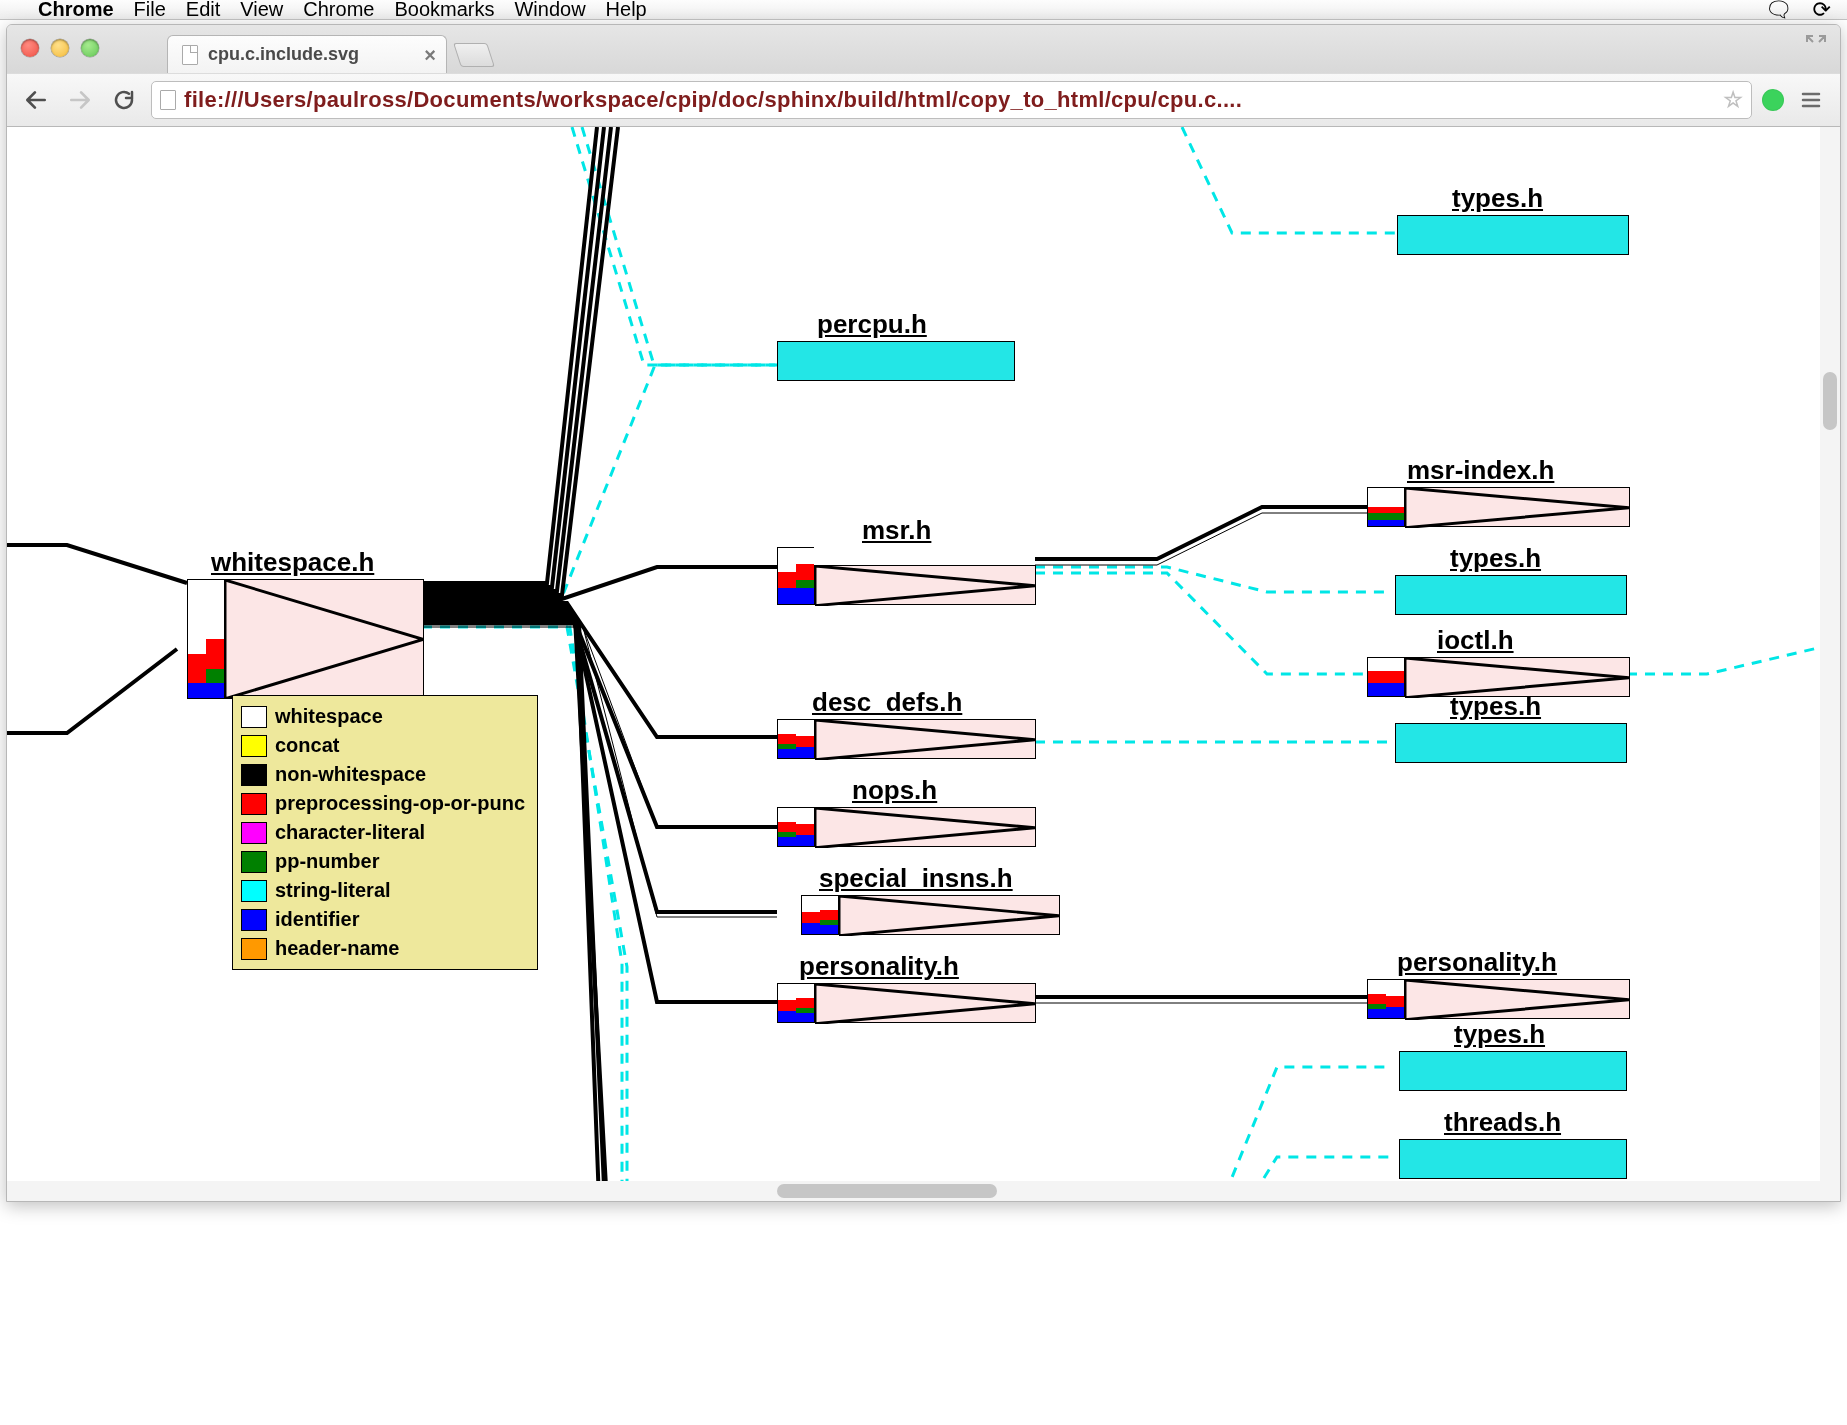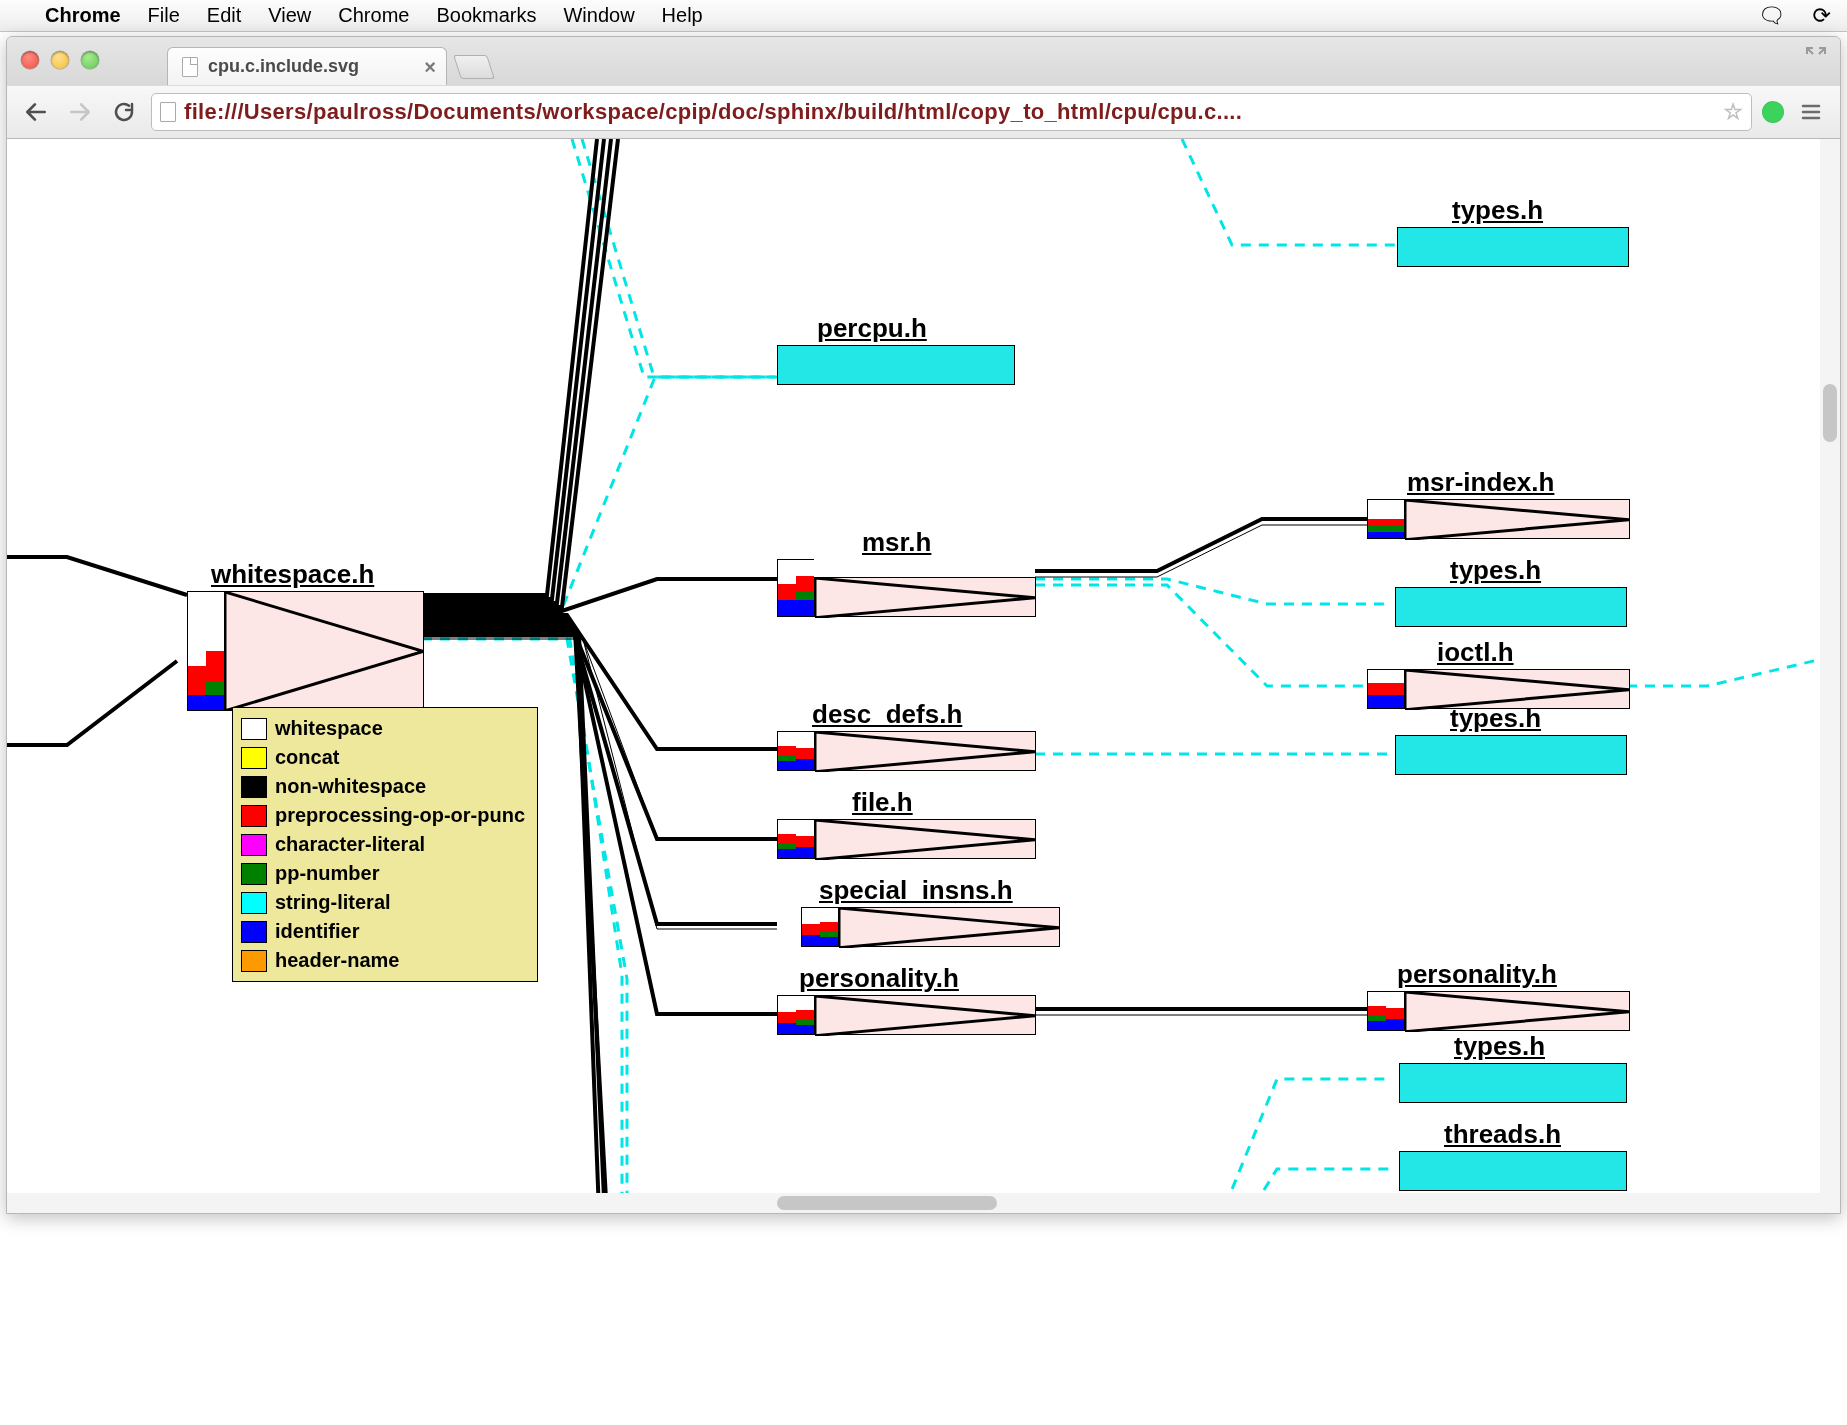--- a/index.html
+++ b/index.html
@@ -8,27 +8,27 @@
   font-size: 13px;
   background: #fff;
   width: 1847px;
   height: 1425px;
   overflow: hidden;
   user-select: none;
 }
 
 
 .menubar {
-  height: 32px;
+  height: 20px;
   background: linear-gradient(to bottom, #fdfdfd 0%, #f5f5f5 50%, #ededed 100%);
   border-bottom: 1px solid #c3c3c3;
   display: flex;
   align-items: center;
   padding: 0 16px;
-  gap: 27px;
+  gap: 20px;
   font-size: 20px;
   color: #000;
 }
 .menubar .apple-logo { font-size: 22px; margin-right: 2px; }
 .menubar .app-name { font-weight: 700; }
 .menubar .menu-item { cursor: default; }
 .menubar .spacer { flex: 1; }
 .menubar .status-icon { font-size: 22px; }
 
 
@@ -379,21 +379,21 @@
             <div class="seg" style="flex:1;background:#0000ff"></div>
           </div>
       </div>
       <div class="body" style="width:200px;height:120px">
         <svg viewBox="0 0 200 120" preserveAspectRatio="none">
             <path d="M0 0 L200 60 L0 120 Z" fill="none" stroke="#000" stroke-width="3"></path>
           </svg>
       </div>
     </div>
 
-    <div class="node teal" style="left:770px;top:206px;--lblx:40px">
+    <div class="node teal" style="left:770px;top:214px;--lblx:40px">
       <span class="label">percpu.h</span>
       <div class="body" style="width:238px"></div>
     </div>
 
     <div class="node teal" style="left:1390px;top:88px;--lblx:55px">
       <span class="label">types.h</span>
       <div class="body" style="width:232px"></div>
     </div>
 
     <div class="node pink" style="left:770px;top:420px;--lblx:85px">
@@ -488,21 +488,21 @@
           </svg>
       </div>
     </div>
 
     <div class="node teal" style="left:1388px;top:596px;--lblx:55px">
       <span class="label">types.h</span>
       <div class="body" style="width:232px"></div>
     </div>
 
     <div class="node pink" style="left:770px;top:680px;--lblx:75px">
-      <span class="label">file.h</span>
+      <span class="label">nops.h</span>
       <div class="bars">
         <div class="col">
             <div class="seg" style="flex:3;background:#fff"></div>
             <div class="seg" style="flex:2;background:#ff0000"></div>
             <div class="seg" style="flex:1;background:#008000"></div>
             <div class="seg" style="flex:2;background:#0000ff"></div>
           </div>
         <div class="col">
             <div class="seg" style="flex:3;background:#fff"></div>
             <div class="seg" style="flex:2;background:#ff0000"></div>

